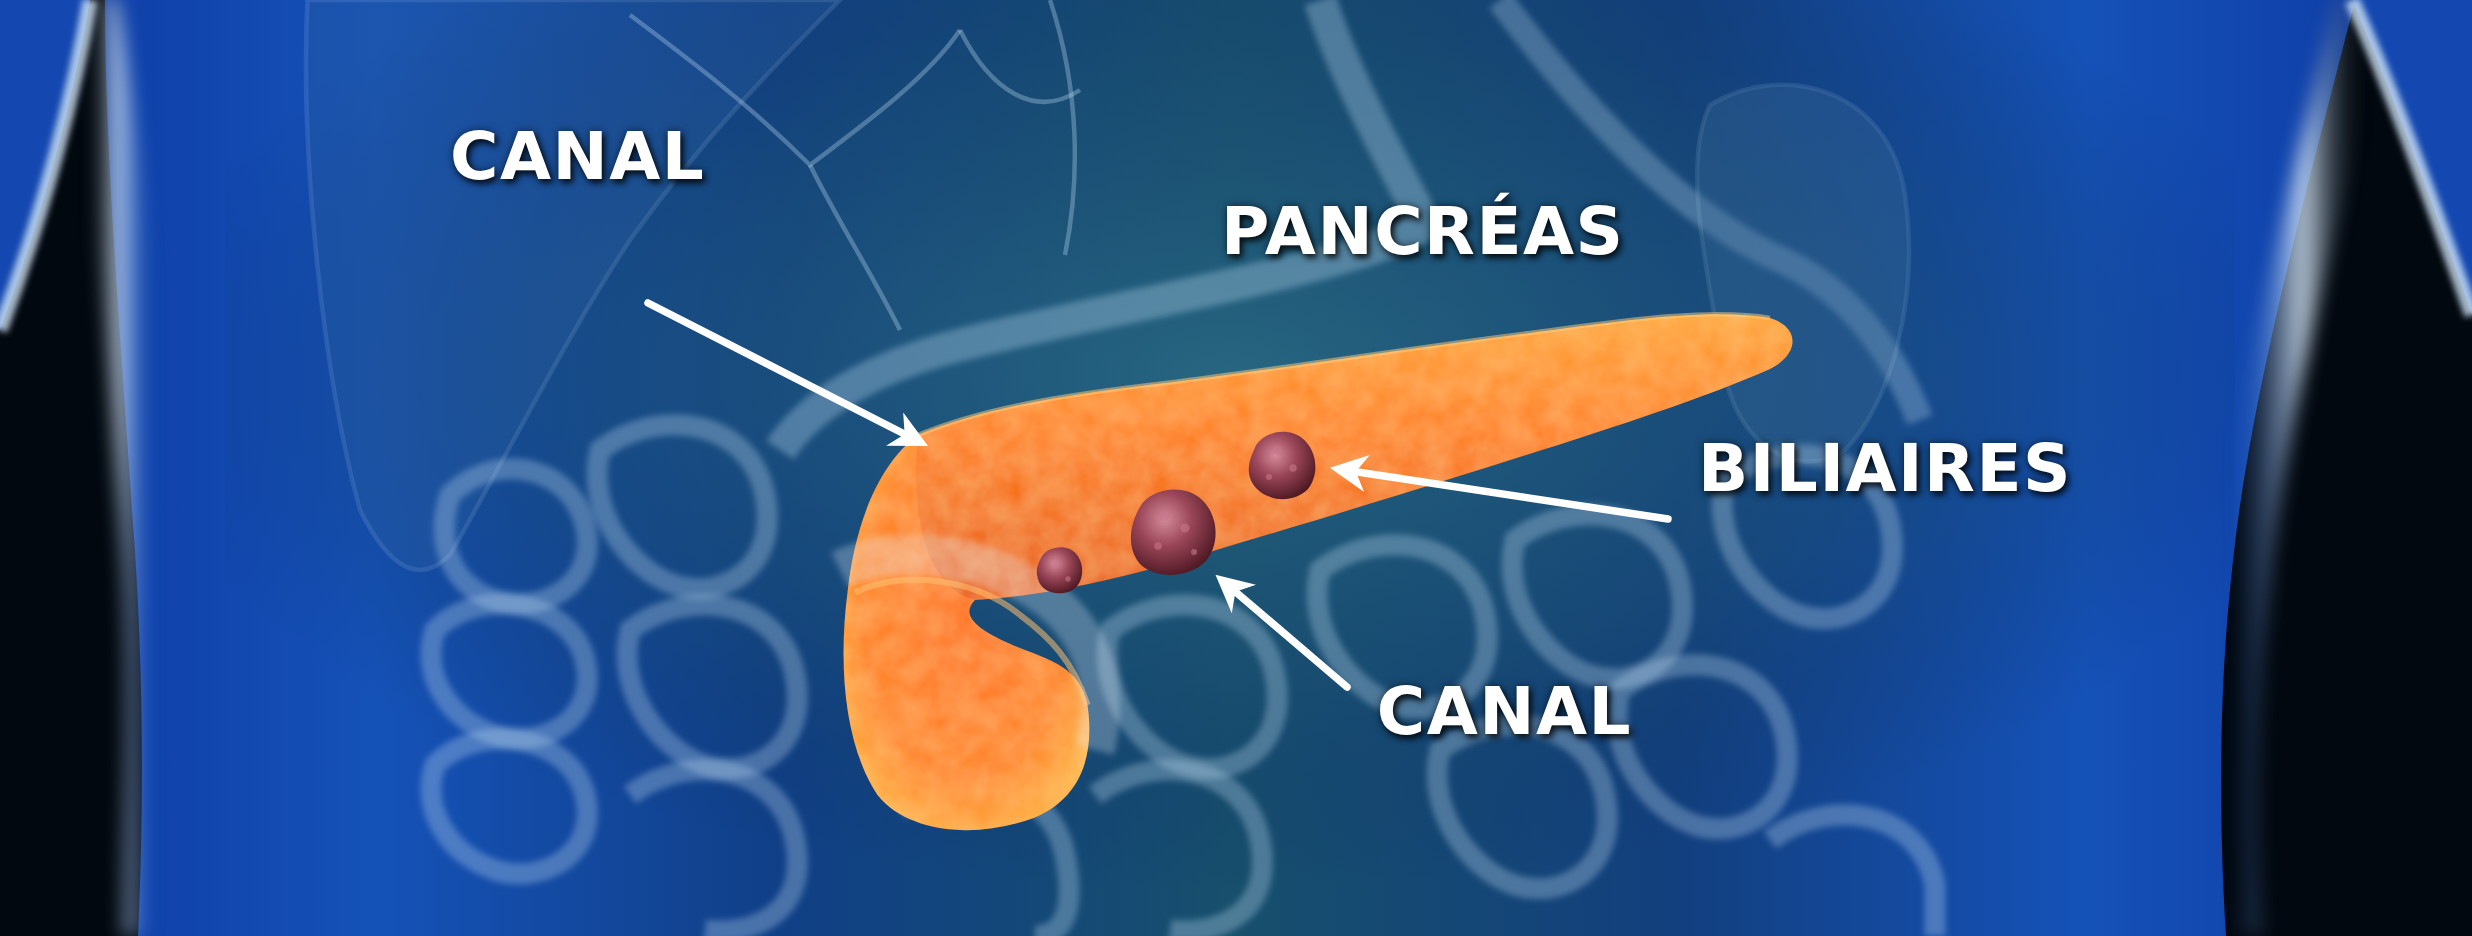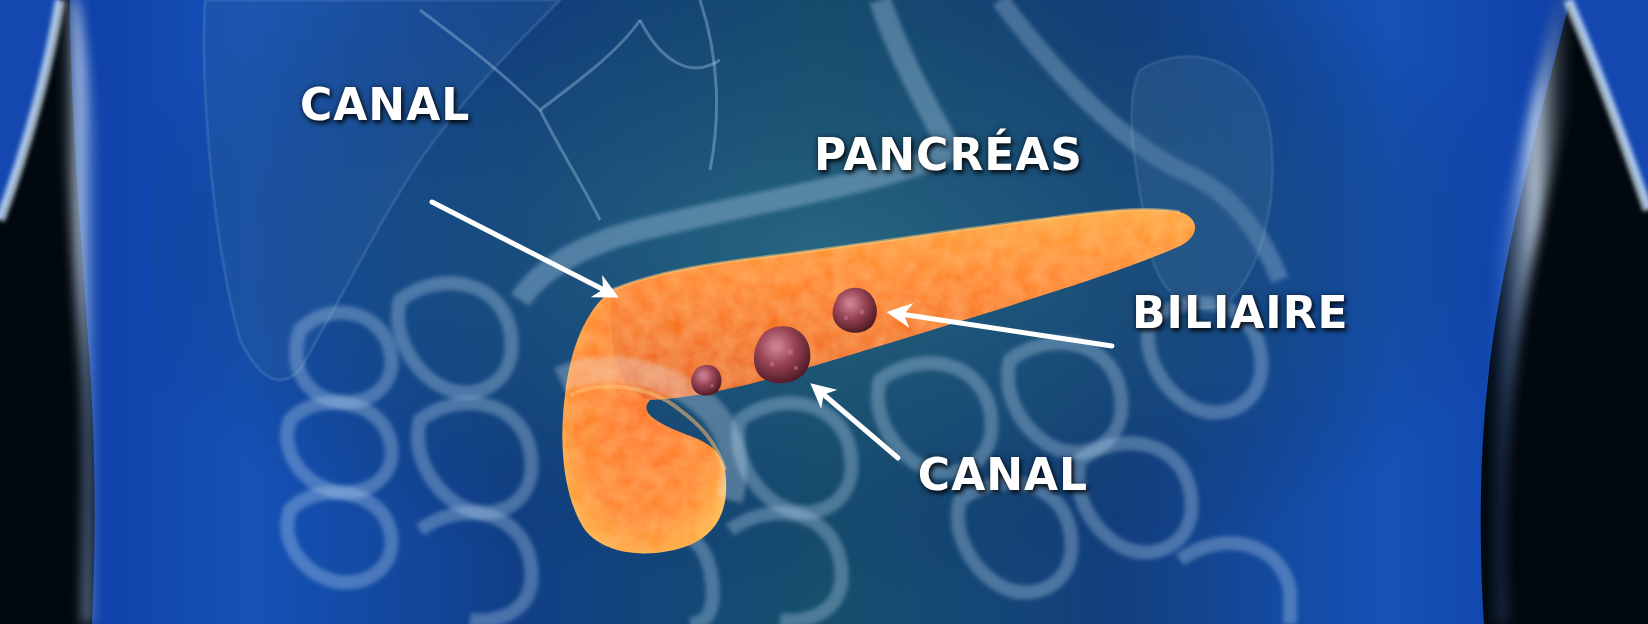--- a/index.html
+++ b/index.html
@@ -191,19 +191,19 @@
 
   <div class="label center" id="lbl-canal-biliaire">
     <span class="line">CANAL</span>
   </div>
 
   <div class="label left" id="lbl-pancreas">
     <span class="line">PANCRÉAS</span>
   </div>
 
   <div class="label left" id="lbl-calculs">
-    <span class="line">BILIAIRE</span>
+    <span class="line">BILIAIRES</span>
   </div>
 
   <div class="label center" id="lbl-canal-pancreatique">
     <span class="line">CANAL</span>
   </div>
 </div>
 
 </body></html>

